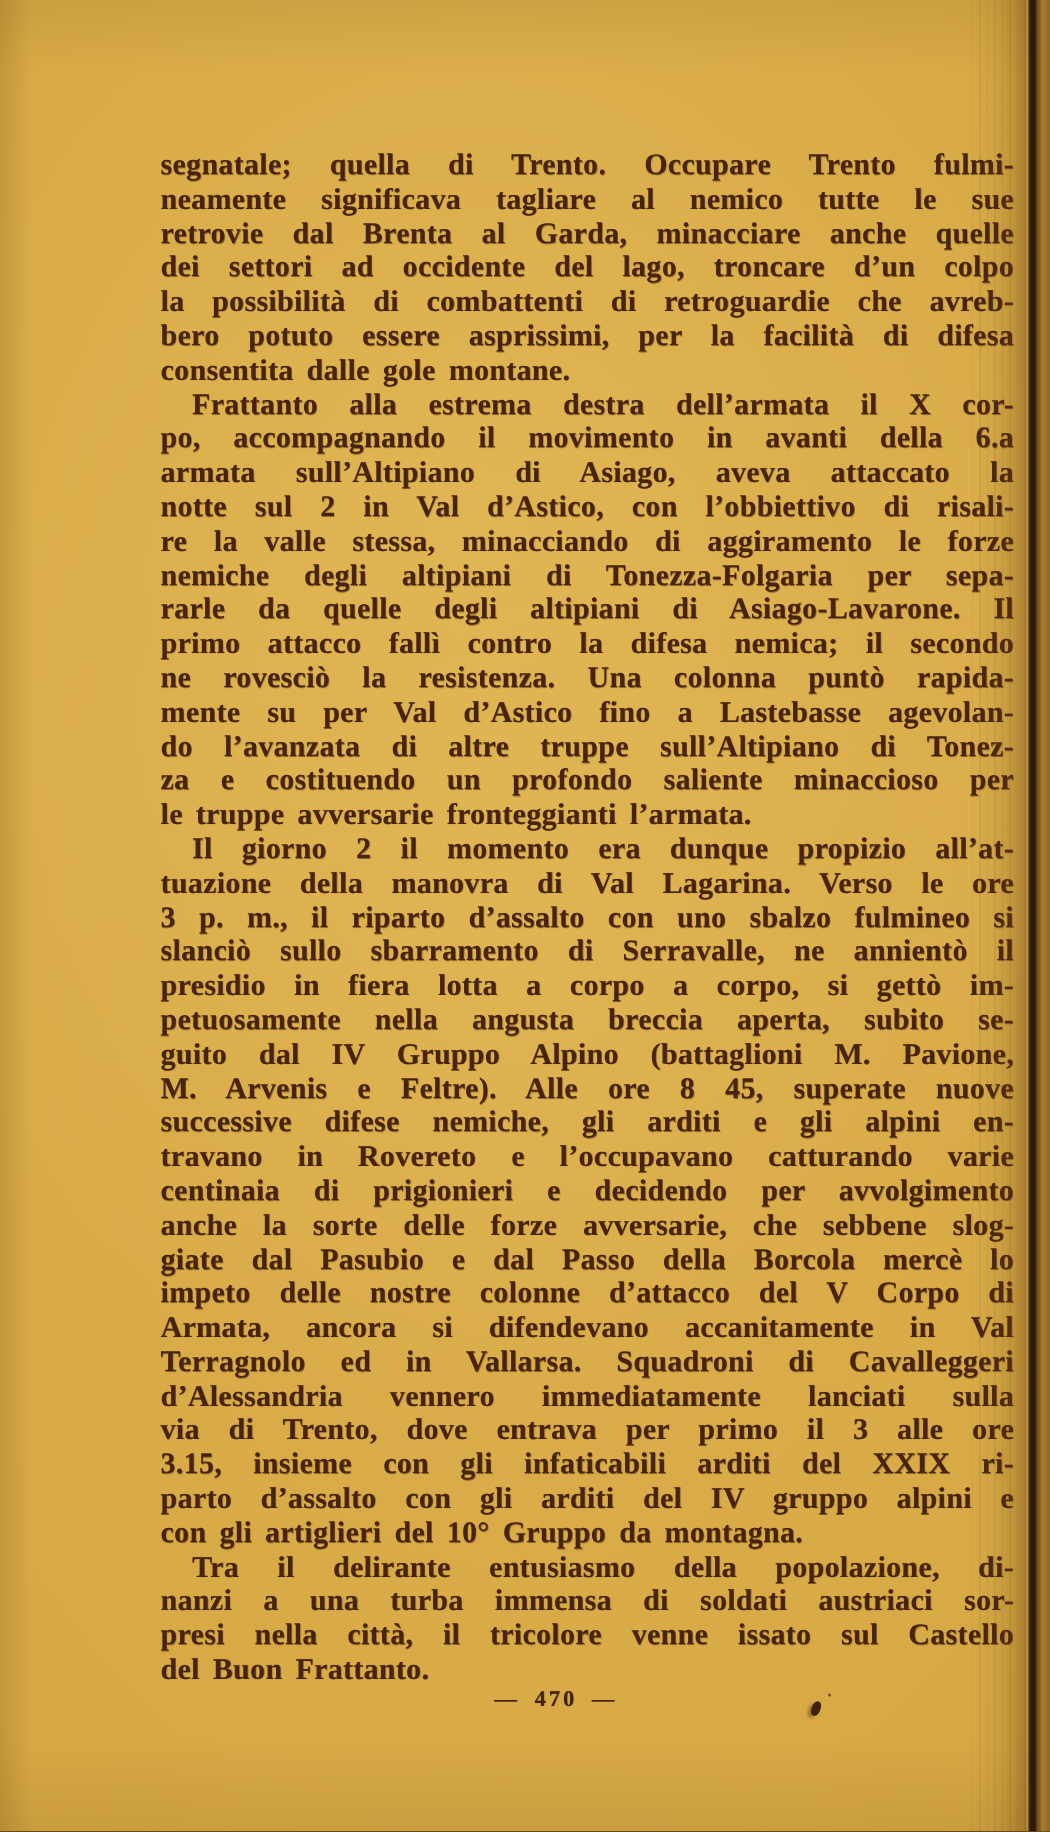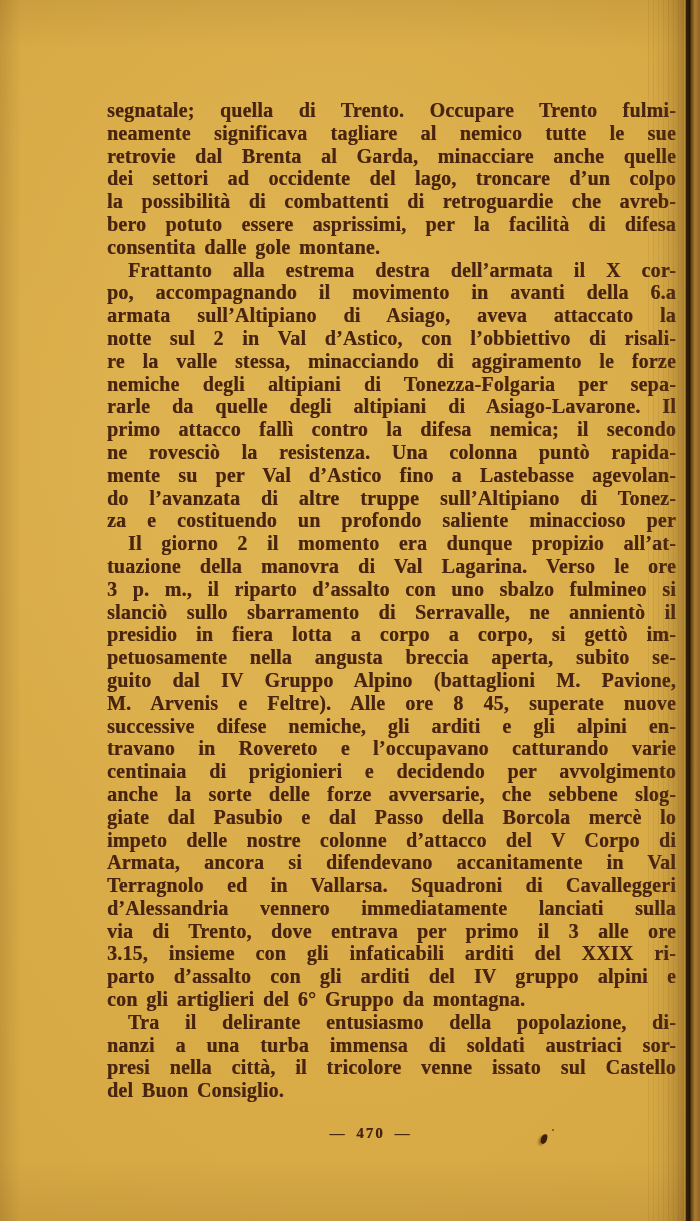--- a/index.html
+++ b/index.html
@@ -134,20 +134,21 @@
         <div class="line">armata sull’Altipiano di Asiago, aveva attaccato la</div>
         <div class="line">notte sul 2 in Val d’Astico, con l’obbiettivo di risali-</div>
         <div class="line">re la valle stessa, minacciando di aggiramento le forze</div>
         <div class="line">nemiche degli altipiani di Tonezza-Folgaria per sepa-</div>
         <div class="line">rarle da quelle degli altipiani di Asiago-Lavarone. Il</div>
         <div class="line">primo attacco fallì contro la difesa nemica; il secondo</div>
         <div class="line">ne rovesciò la resistenza. Una colonna puntò rapida-</div>
         <div class="line">mente su per Val d’Astico fino a Lastebasse agevolan-</div>
         <div class="line">do l’avanzata di altre truppe sull’Altipiano di Tonez-</div>
         <div class="line">za e costituendo un profondo saliente minaccioso per</div>
+        <div class="line last">le truppe avversarie fronteggianti l’armata.</div>
       </div>
       <div class="para indent">
         <div class="line">Il giorno 2 il momento era dunque propizio all’at-</div>
         <div class="line">tuazione della manovra di Val Lagarina. Verso le ore</div>
         <div class="line">3 p. m., il riparto d’assalto con uno sbalzo fulmineo si</div>
         <div class="line">slanciò sullo sbarramento di Serravalle, ne annientò il</div>
         <div class="line">presidio in fiera lotta a corpo a corpo, si gettò im-</div>
         <div class="line">petuosamente nella angusta breccia aperta, subito se-</div>
         <div class="line">guito dal IV Gruppo Alpino (battaglioni M. Pavione,</div>
         <div class="line">M. Arvenis e Feltre). Alle ore 8 45, superate nuove</div>
@@ -156,26 +157,26 @@
         <div class="line">centinaia di prigionieri e decidendo per avvolgimento</div>
         <div class="line">anche la sorte delle forze avversarie, che sebbene slog-</div>
         <div class="line">giate dal Pasubio e dal Passo della Borcola mercè lo</div>
         <div class="line">impeto delle nostre colonne d’attacco del V Corpo di</div>
         <div class="line">Armata, ancora si difendevano accanitamente in Val</div>
         <div class="line">Terragnolo ed in Vallarsa. Squadroni di Cavalleggeri</div>
         <div class="line">d’Alessandria vennero immediatamente lanciati sulla</div>
         <div class="line">via di Trento, dove entrava per primo il 3 alle ore</div>
         <div class="line">3.15, insieme con gli infaticabili arditi del XXIX ri-</div>
         <div class="line">parto d’assalto con gli arditi del IV gruppo alpini e</div>
-        <div class="line last">con gli artiglieri del 6° Gruppo da montagna.</div>
+        <div class="line last">con gli artiglieri del 10° Gruppo da montagna.</div>
       </div>
       <div class="para indent">
         <div class="line">Tra il delirante entusiasmo della popolazione, di-</div>
         <div class="line">nanzi a una turba immensa di soldati austriaci sor-</div>
         <div class="line">presi nella città, il tricolore venne issato sul Castello</div>
-        <div class="line last">del Buon Consiglio.</div>
+        <div class="line last">del Buon Frattanto.</div>
       </div>
     </div>
   <div class="footer">— 470 —</div>
   <div class="ink-blot"></div>
   <div class="ink-speck"></div>
   <div class="page-edge"></div>
 </div>
 
 </body></html>

